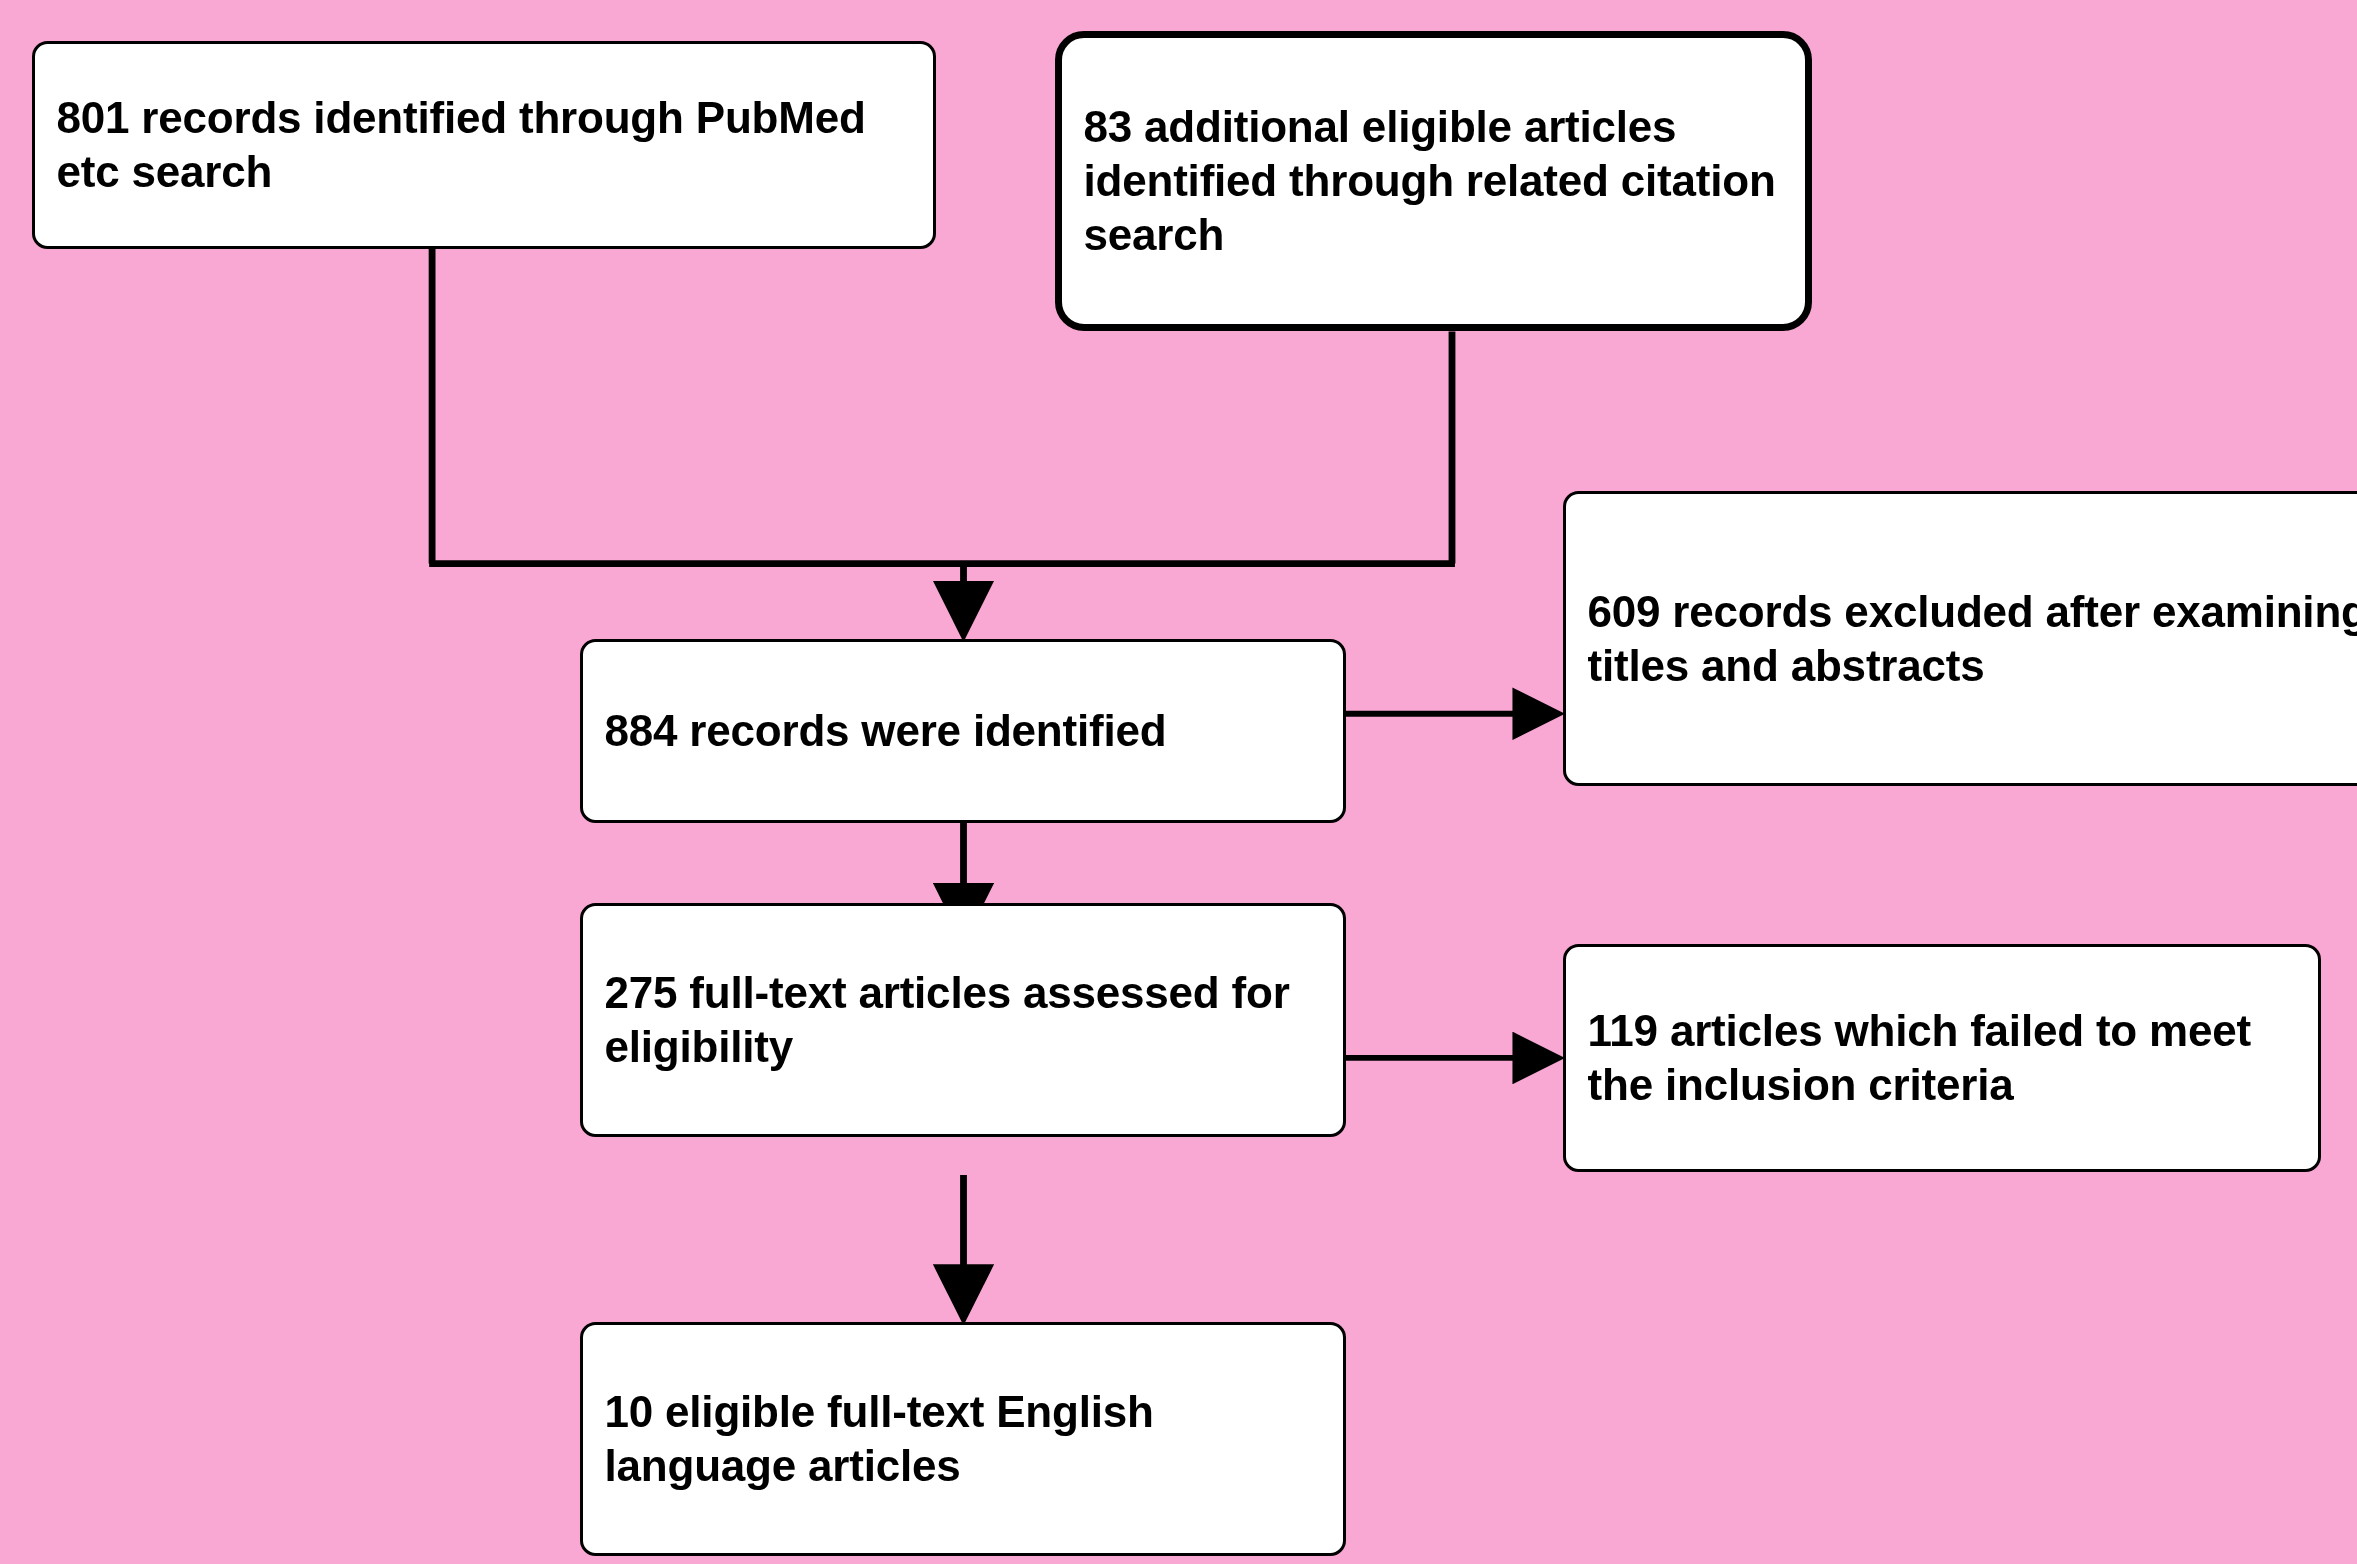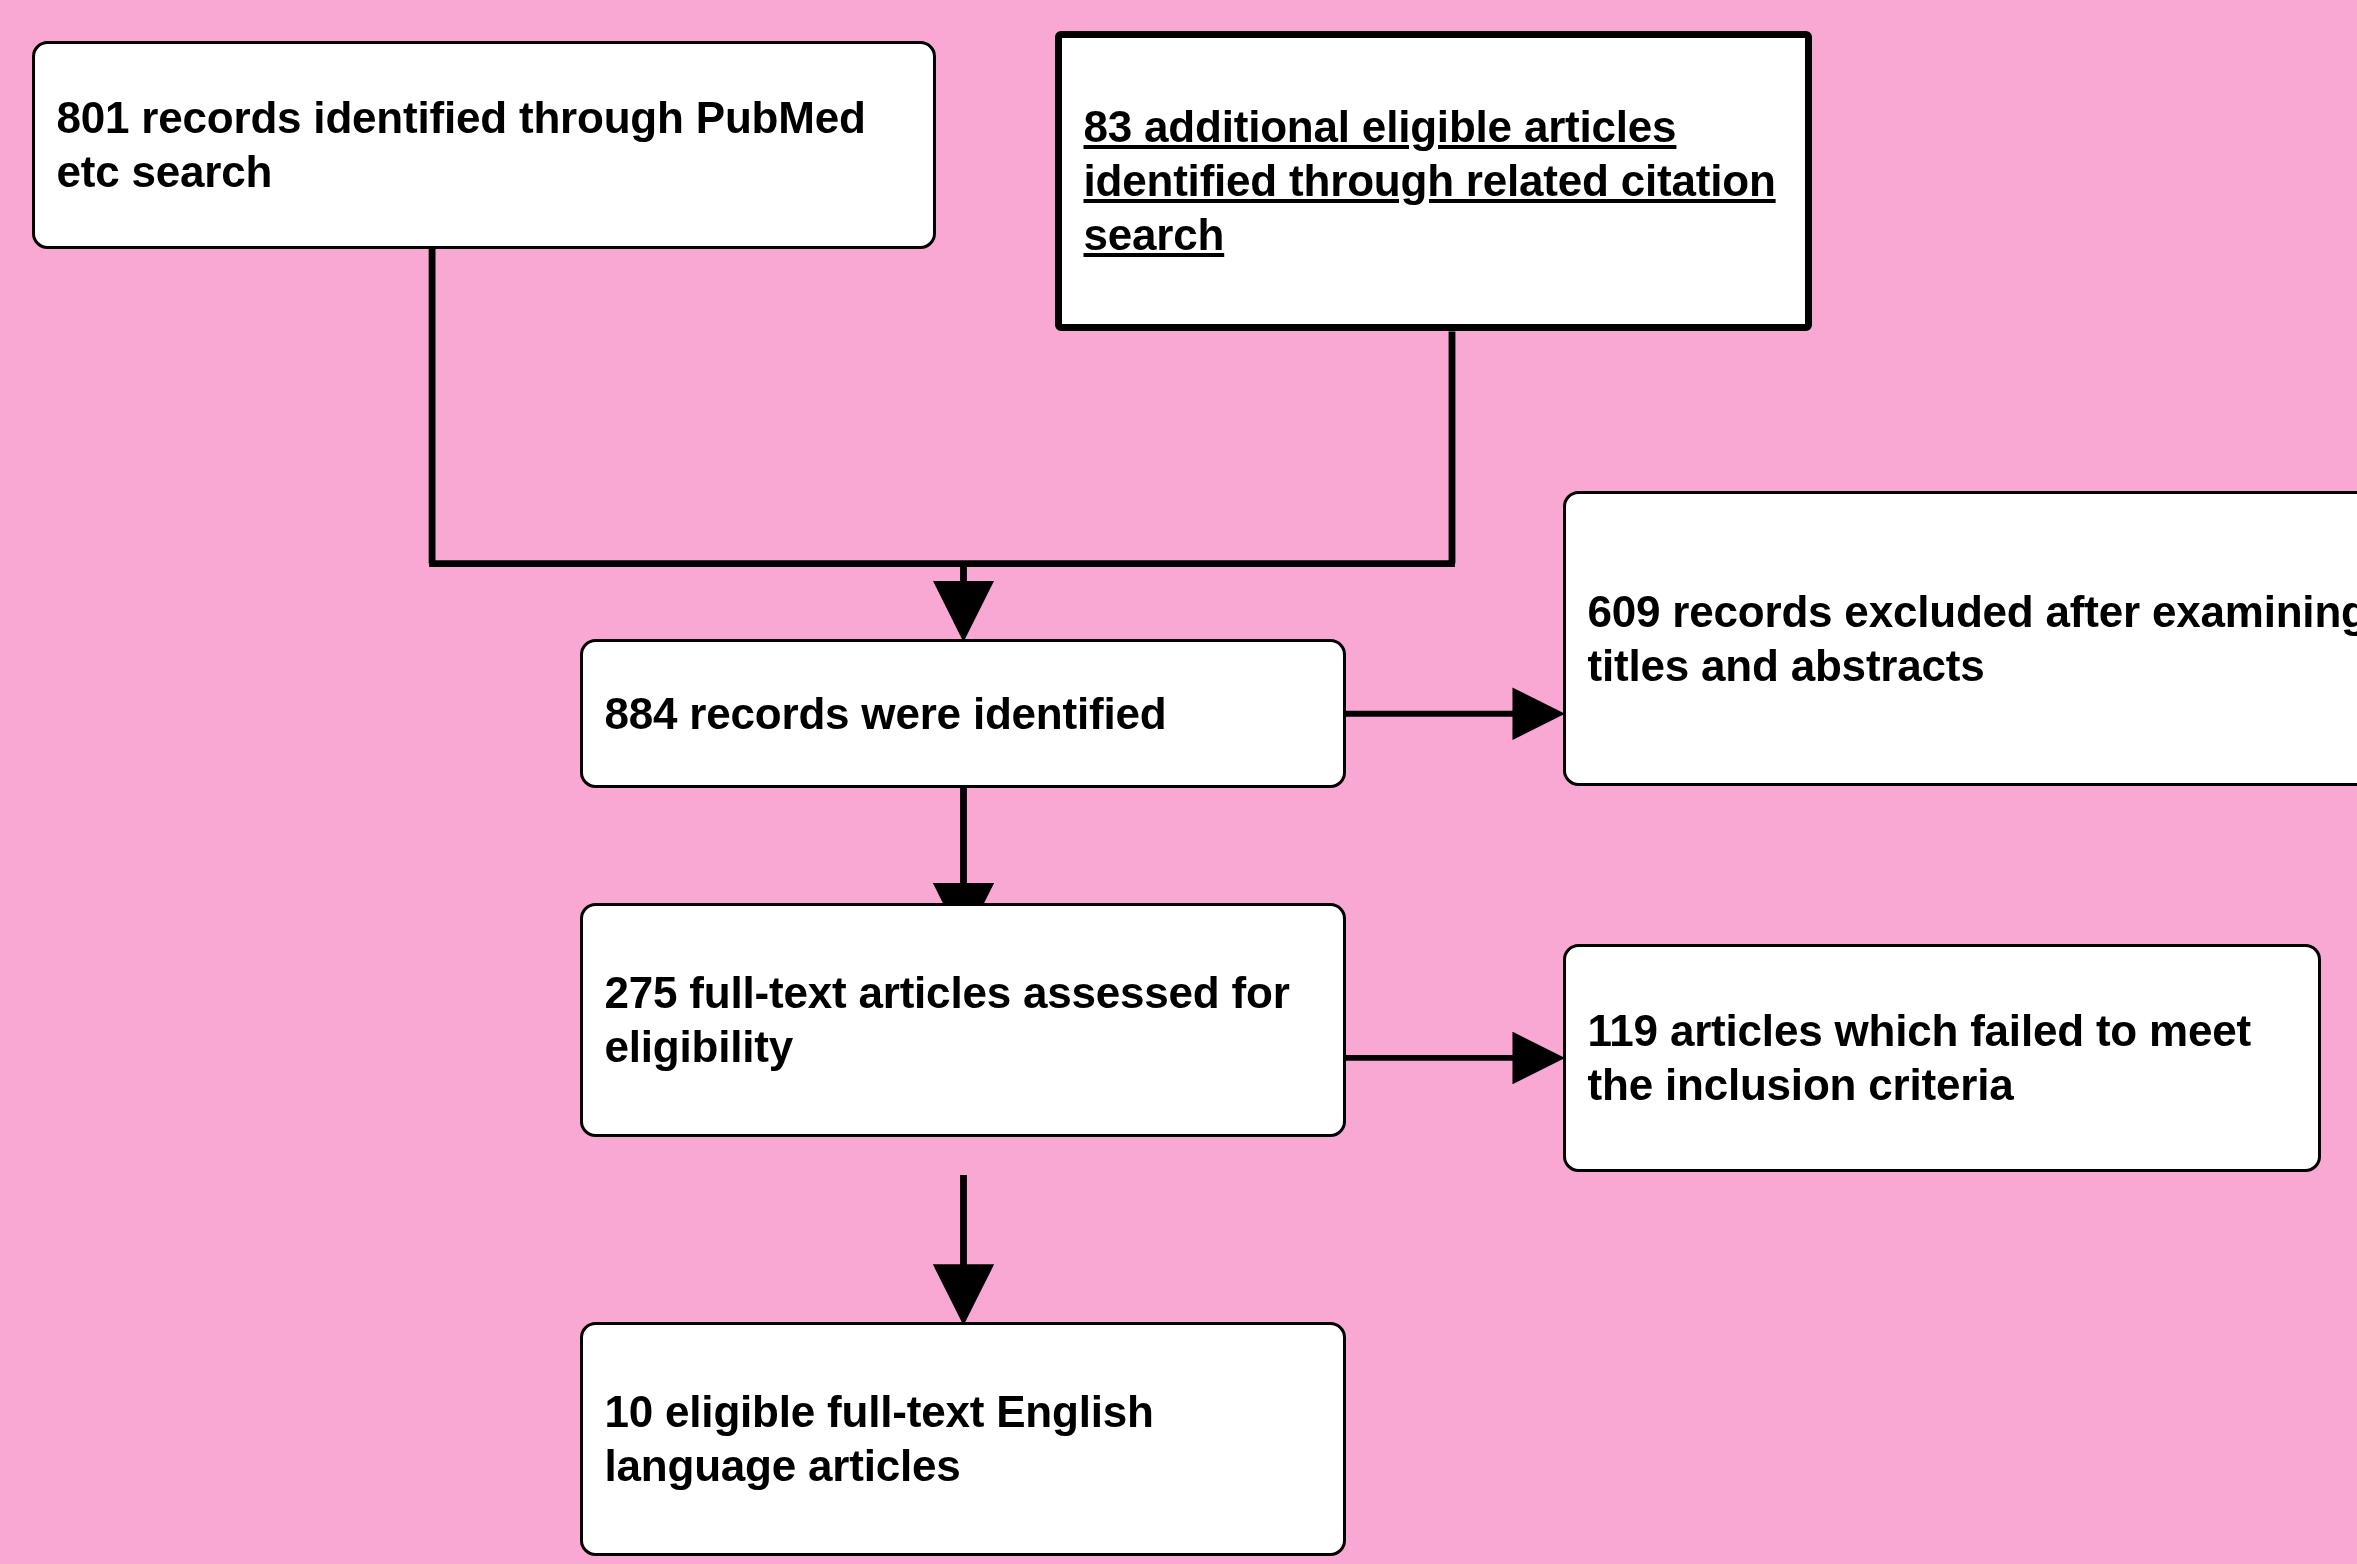--- a/index.html
+++ b/index.html
@@ -29,37 +29,36 @@
     box-sizing: border-box;
     background: #ffffff;
     border: 3.9px solid #000000;
     border-radius: 15.6px;
     display: flex;
     flex-direction: column;
     justify-content: center;
   }
   .node.thick {
     border-width: 7.8px;
-    border-radius: 6px;
-    text-decoration: underline;
+    border-radius: 29px;
   }
   .node-text {
     font-family: "Liberation Sans", sans-serif;
     font-weight: bold;
     font-size: 44px;
     line-height: 1.22;
     color: #000000;
     letter-spacing: -0.2px;
     padding: 0 21.5px;
     white-space: pre-line;
   }
   
   #node-records-identified   { left: 32px;   top: 41px;   width: 904px;  height: 208px; }
   #node-additional-articles  { left: 1055px; top: 31px;   width: 757px;  height: 300px; }
-  #node-total-records        { left: 580px;  top: 639px;  width: 766px;  height: 149px; }
+  #node-total-records        { left: 580px;  top: 639px;  width: 766px;  height: 184px; }
   #node-records-excluded     { left: 1563px; top: 491px;  width: 916px;  height: 295px; }
   #node-fulltext-assessed    { left: 580px;  top: 903px;  width: 766px;  height: 234px; }
   #node-articles-failed      { left: 1563px; top: 944px;  width: 758px;  height: 228px; }
   #node-eligible-final       { left: 580px;  top: 1322px; width: 766px;  height: 234px; }
 </style>
 </head>
 <body>
 
 <div id="canvas">
 

